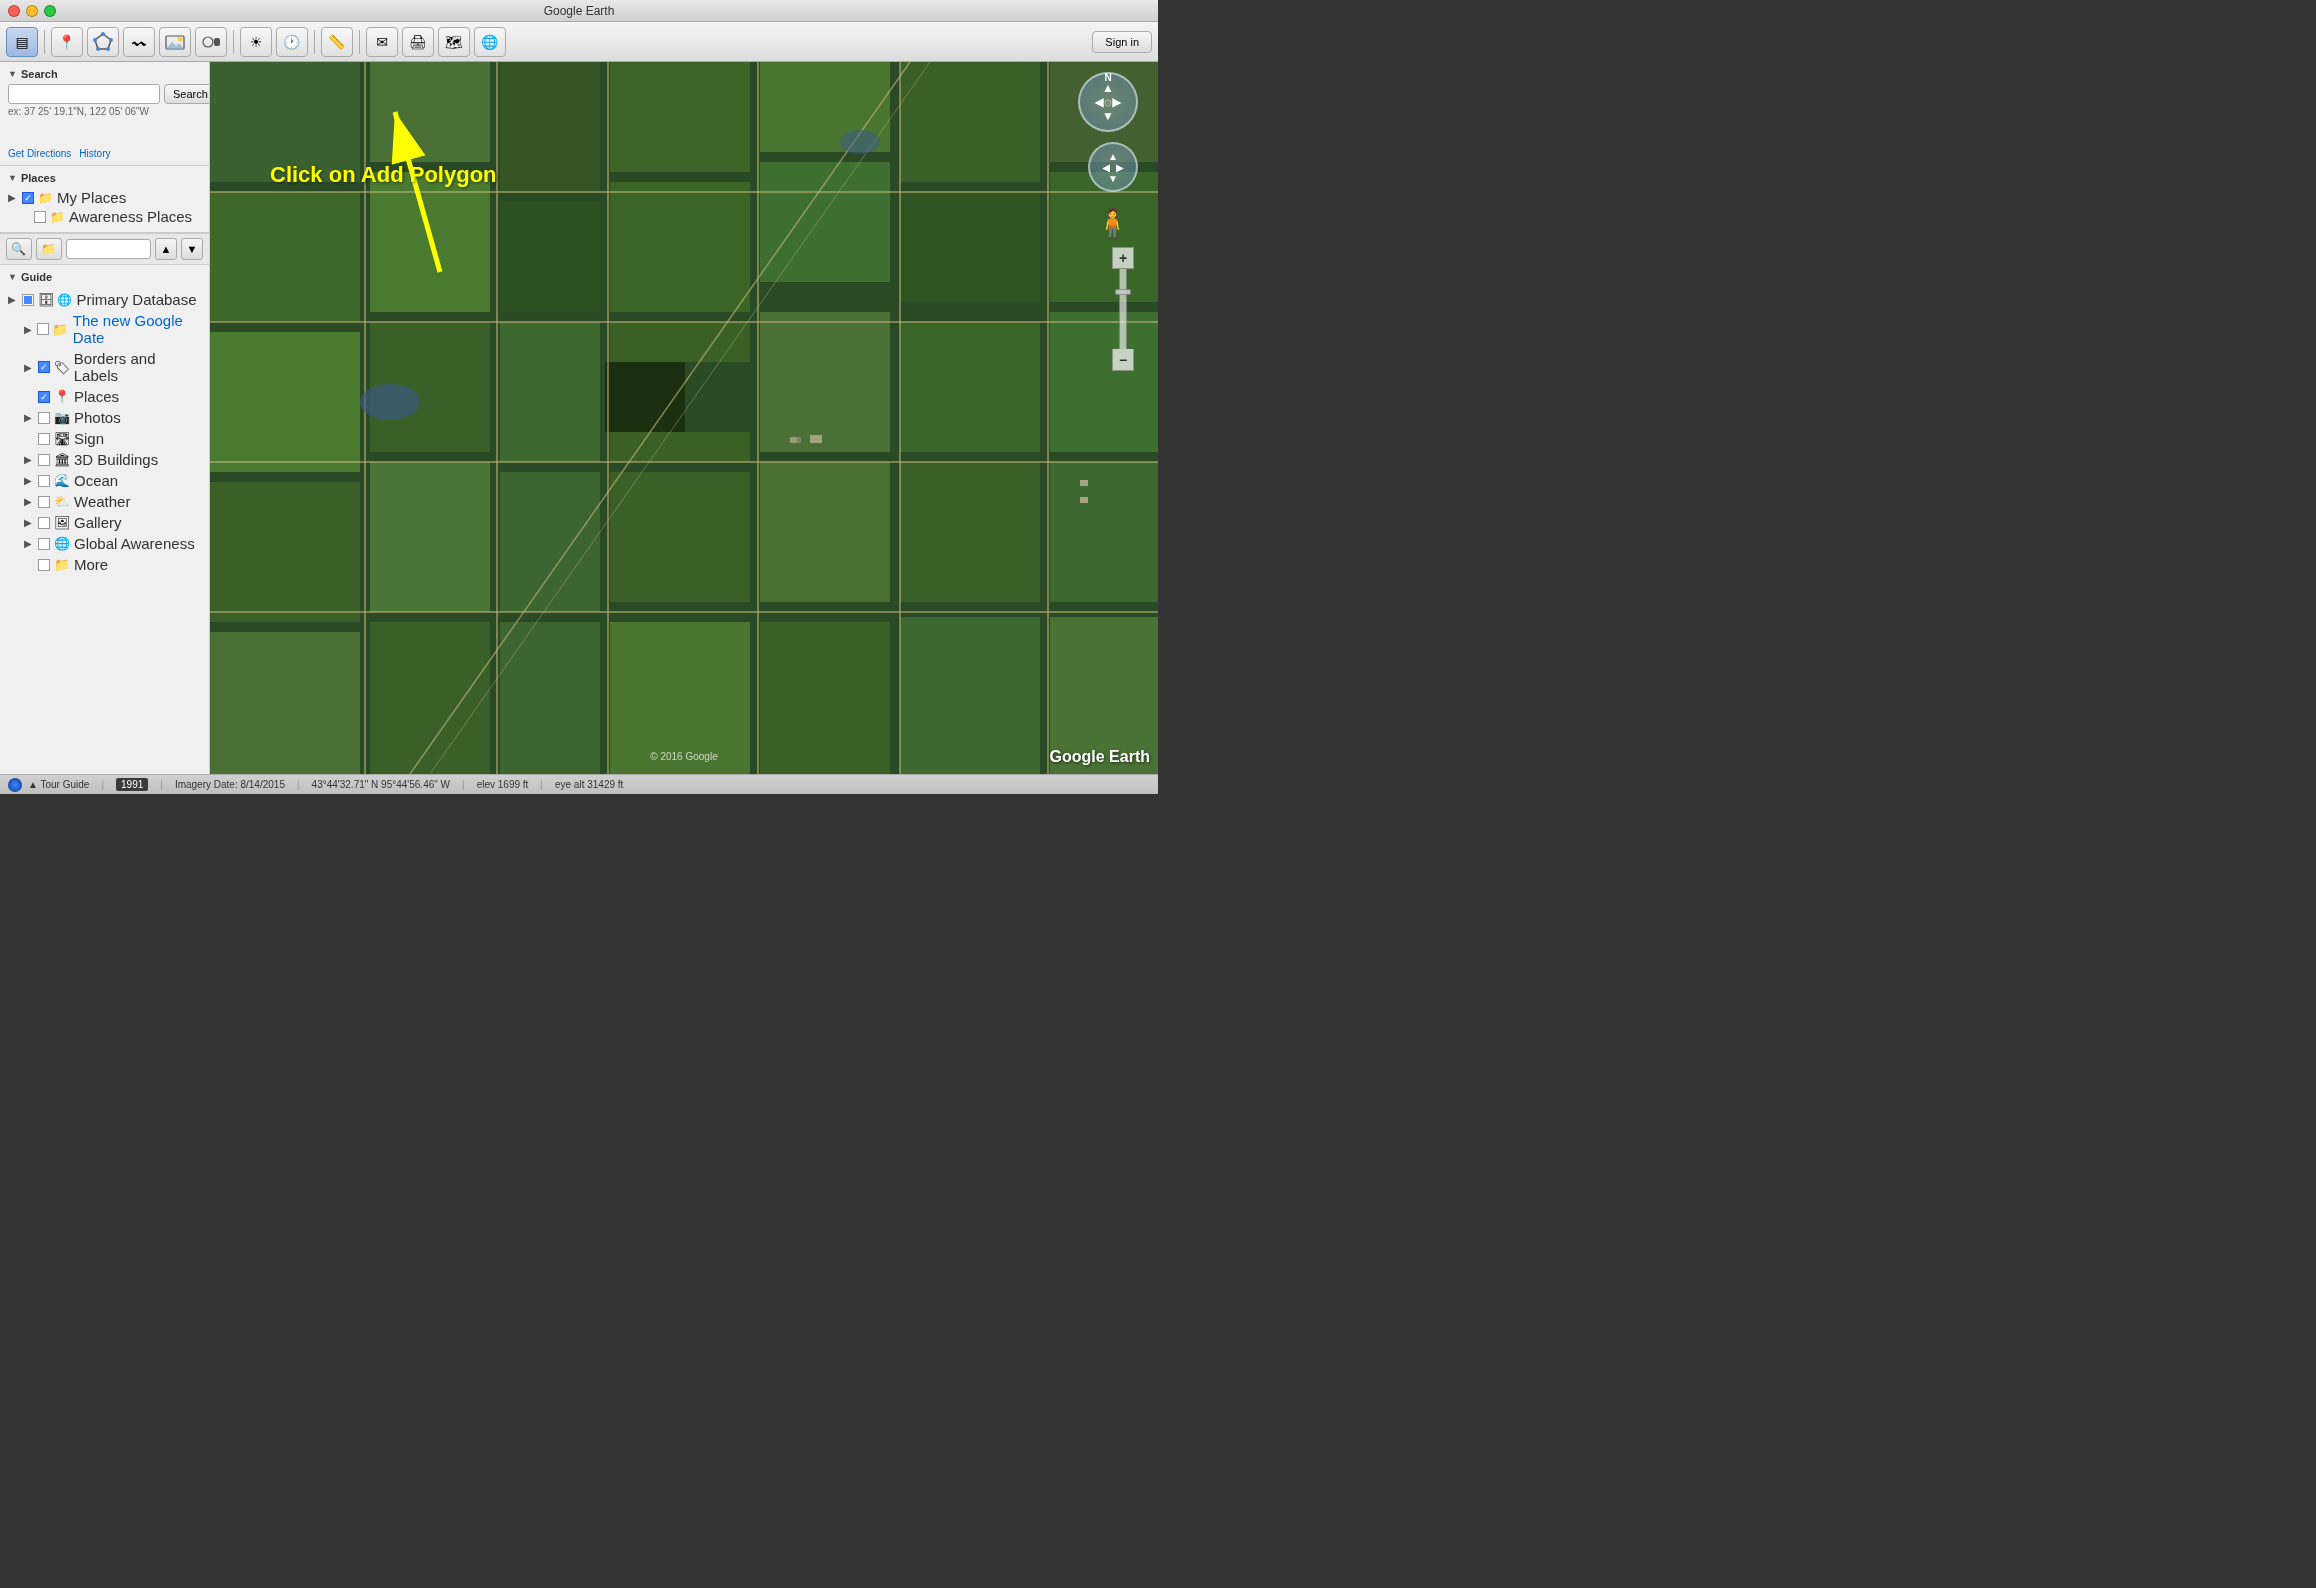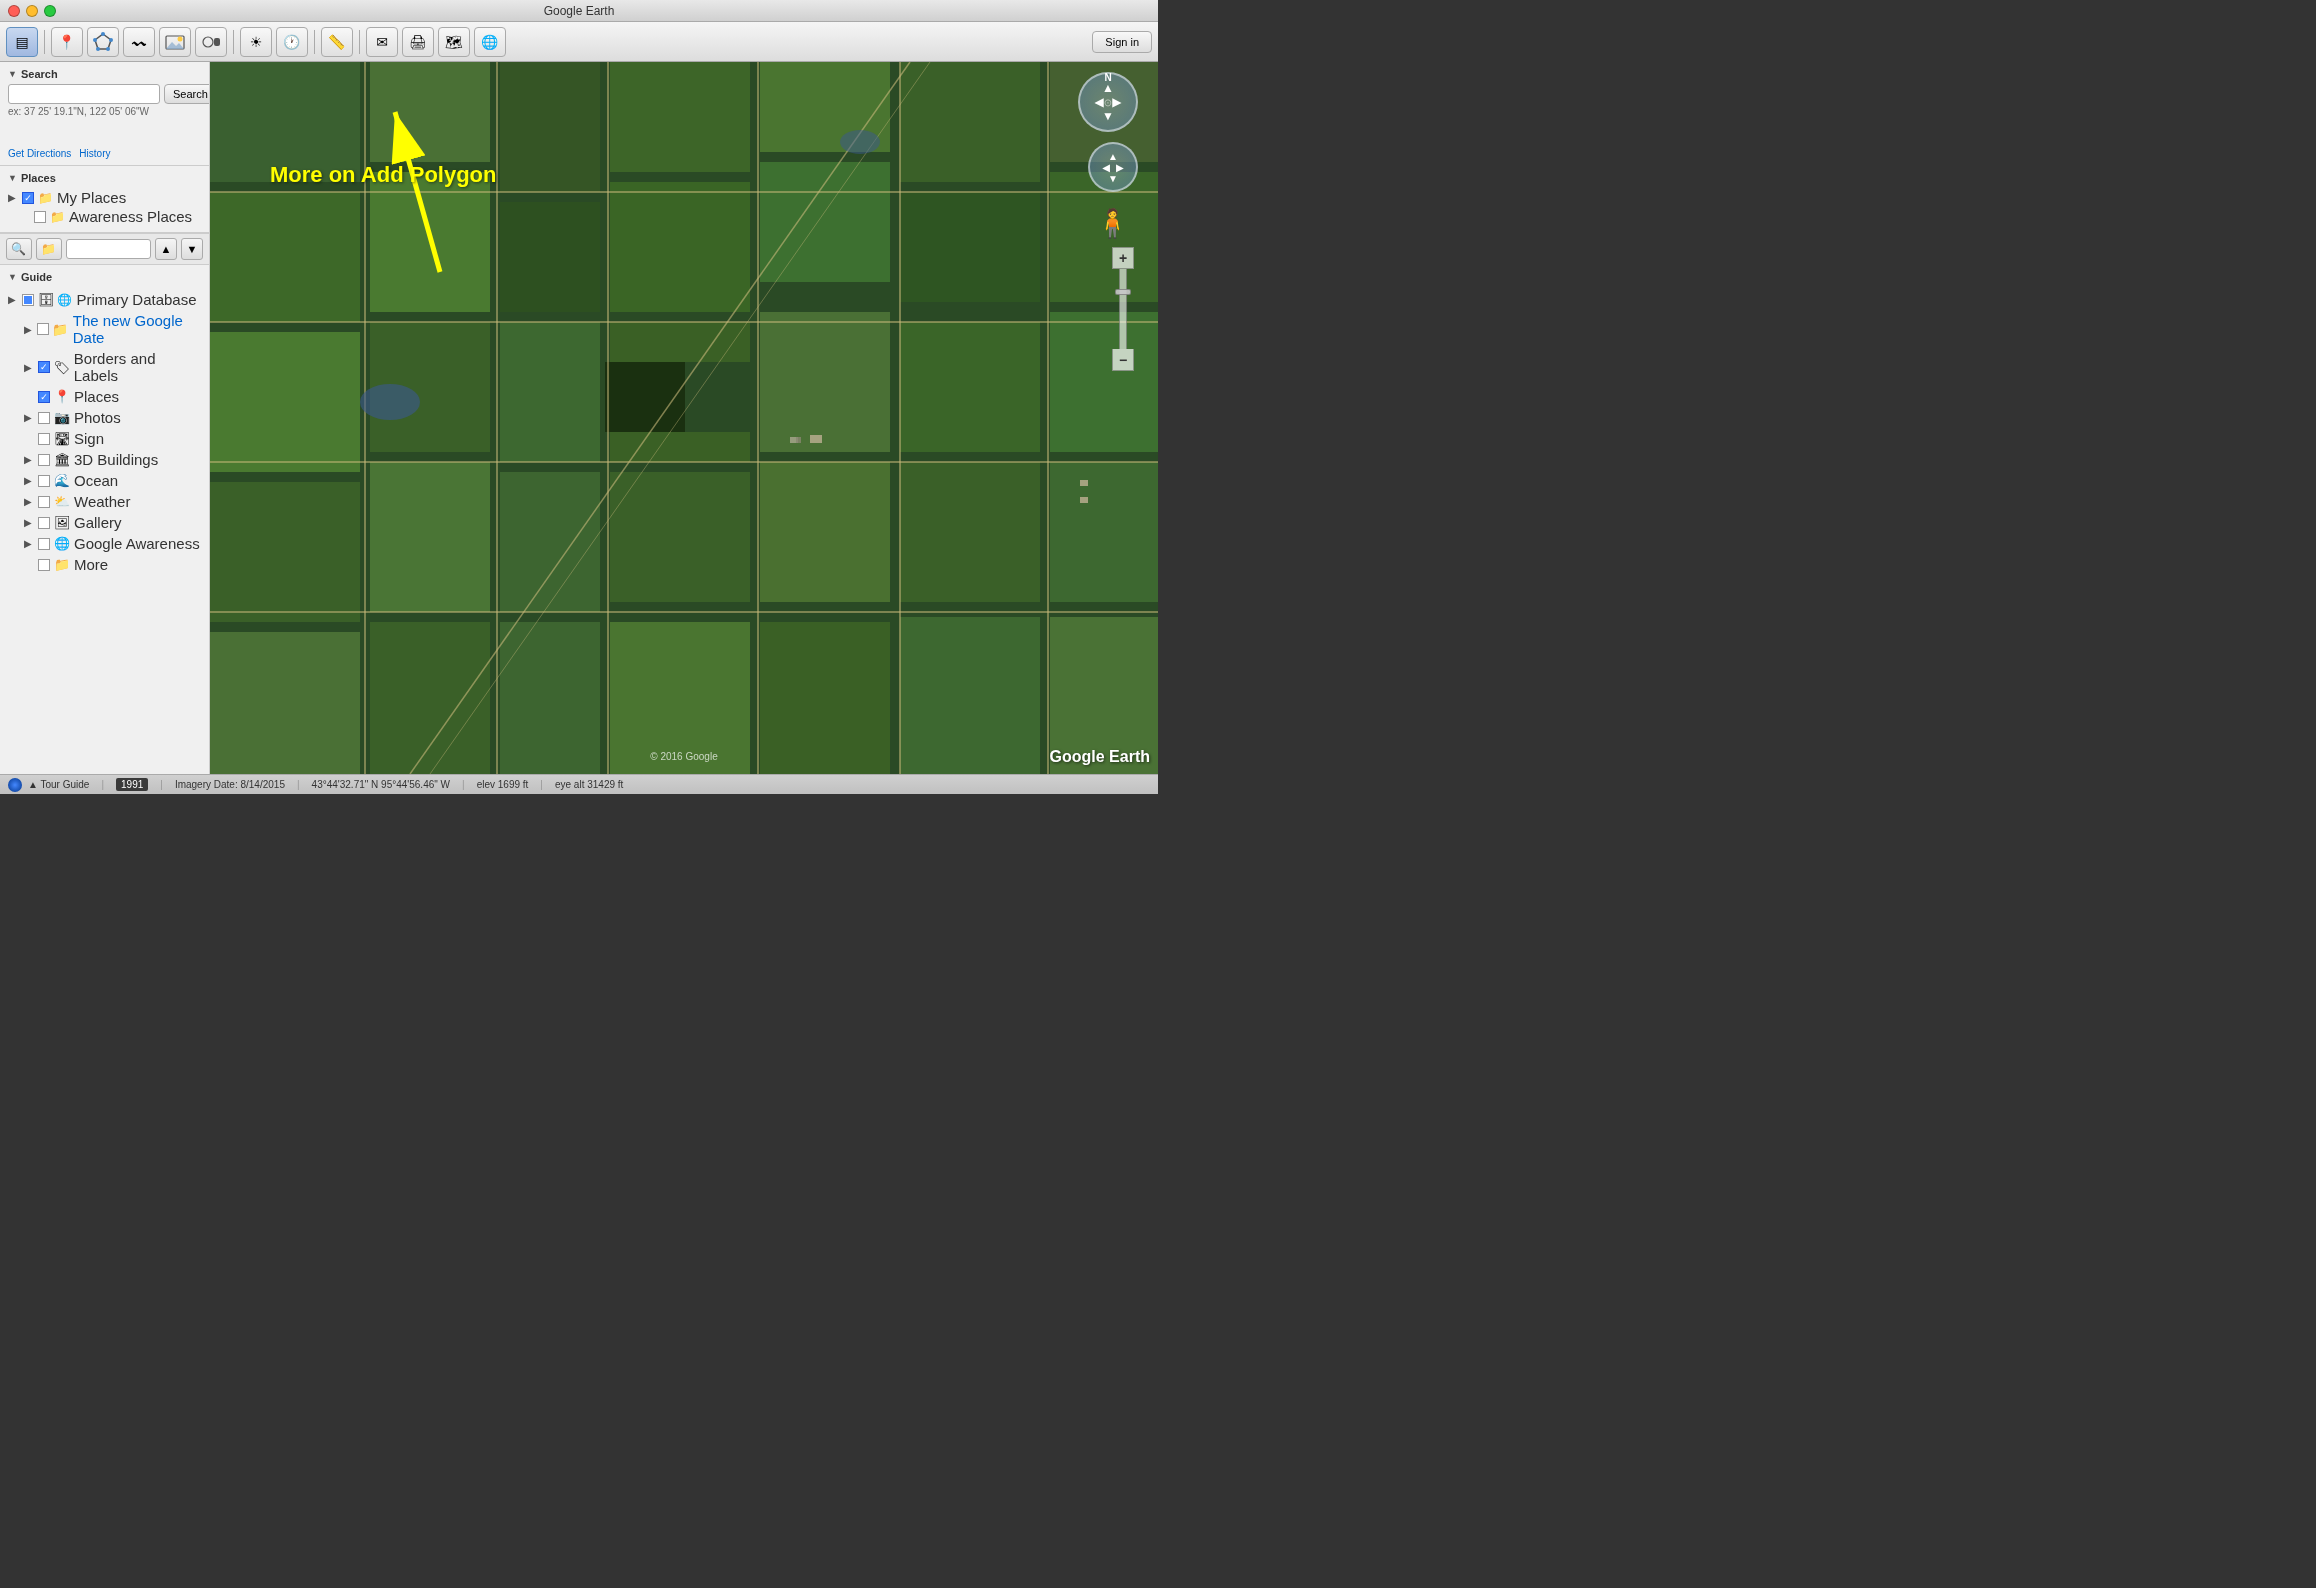--- a/index.html
+++ b/index.html
@@ -652,21 +652,21 @@
         <span class="tree-expand">▶</span>
         <div class="cb-empty"></div>
         <span class="layer-icon">🖼</span>
         <span class="tree-label">Gallery</span>
       </div>
 
       <div class="layer-item" style="padding-left:16px;">
         <span class="tree-expand">▶</span>
         <div class="cb-empty"></div>
         <span class="layer-icon">🌐</span>
-        <span class="tree-label">Google Awareness</span>
+        <span class="tree-label">Global Awareness</span>
       </div>
 
       <div class="layer-item" style="padding-left:16px;">
         <span class="tree-expand">&nbsp;</span>
         <div class="cb-empty"></div>
         <span class="layer-icon">📁</span>
         <span class="tree-label">More</span>
       </div>
     </div>
 
@@ -752,21 +752,21 @@
     <svg style="position:absolute;top:0;left:0;width:100%;height:100%;pointer-events:none;" viewBox="0 0 948 712">
 
       <defs>
         <marker id="arrowhead" markerWidth="10" markerHeight="7" refX="10" refY="3.5" orient="auto">
           <polygon points="0 0, 10 3.5, 0 7" fill="#ffff00"></polygon>
         </marker>
       </defs>
       <line x1="230" y1="210" x2="185" y2="50" stroke="#ffff00" stroke-width="5" marker-end="url(#arrowhead)"></line>
     </svg>
 
-    <div class="annotation-text">More on Add Polygon</div>
+    <div class="annotation-text">Click on Add Polygon</div>
 
     <div class="nav-compass">
       <div class="compass-ring">
         <span class="compass-n">N</span>
         <div class="compass-arrows">
           <span class="c-arrow">▲</span>
           <div class="compass-h-arrows">
             <span class="c-arrow">◀</span>
             <span style="color:rgba(255,255,255,0.5);font-size:10px;">⊙</span>
             <span class="c-arrow">▶</span>

